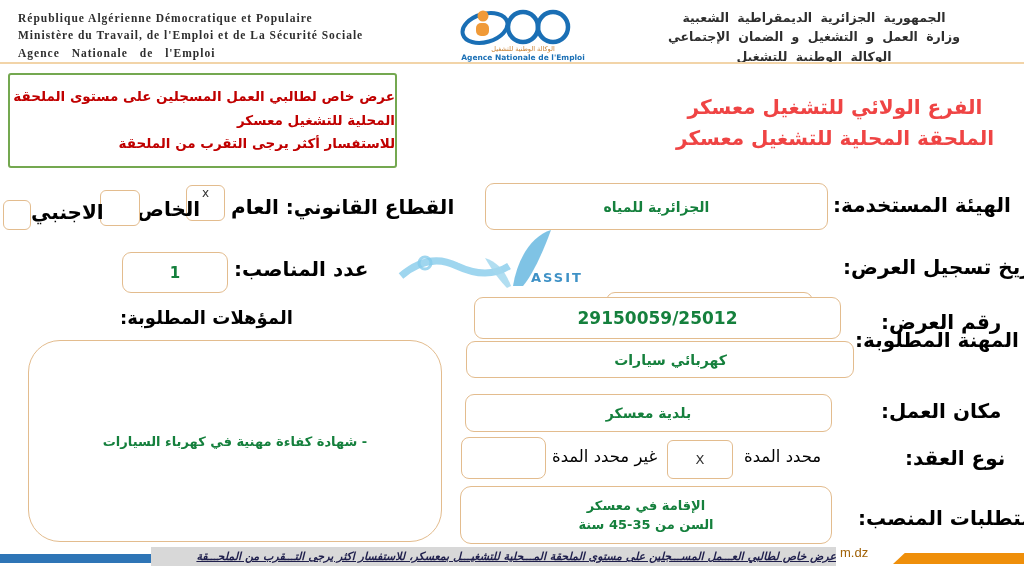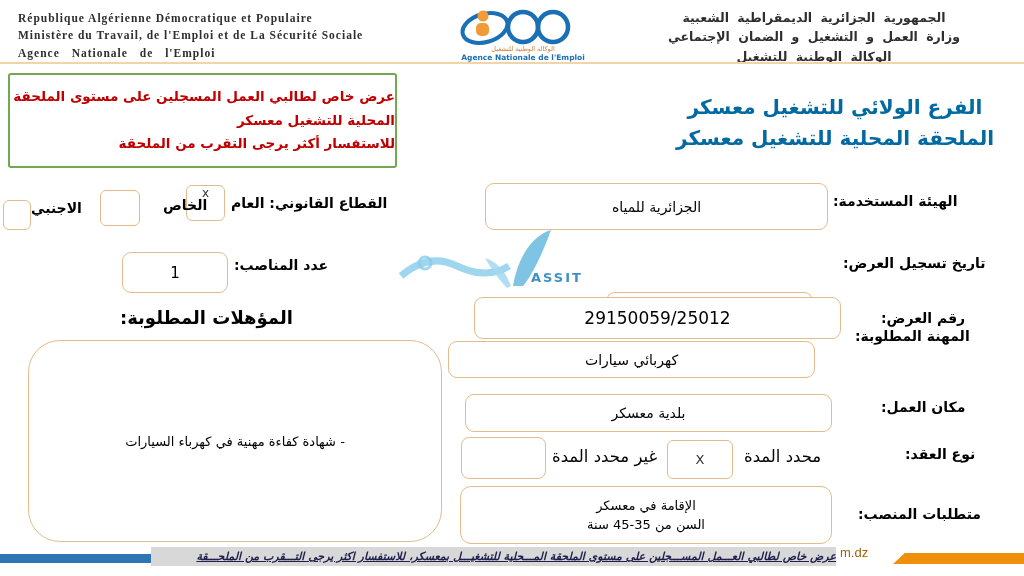--- a/index.html
+++ b/index.html
@@ -14,25 +14,25 @@
   .logo-wrap{position:absolute;left:443px;top:3px;width:160px;height:60px;}
   .rule{position:absolute;left:0;top:62px;width:1024px;height:2px;background:#f2d4a8;}
   
   .notice{position:absolute;left:8px;top:73px;width:385px;height:91px;border:2px solid #74a850;
           border-radius:3px;background:#fff;display:flex;flex-direction:column;justify-content:center;
           direction:rtl;text-align:right;color:#c00000;font-weight:bold;font-size:13.5px;line-height:1.75;}
   .title-box{position:absolute;left:400px;top:75px;width:238px;height:89px;background:#6d9bca;
              border:1px solid #e3bc8e;display:flex;align-items:center;justify-content:center;
              font-size:42px;font-weight:bold;color:#101built01;direction:rtl;word-spacing:16px;color:#111;}
   .branch{position:absolute;left:650px;top:92px;width:370px;direction:rtl;text-align:center;
-          font-weight:bold;font-size:20px;line-height:1.55;color:#0369a1;}
+          font-weight:bold;font-size:20px;line-height:1.55;color:#ef4444;}
   
-  .flabel{position:absolute;direction:rtl;white-space:nowrap;font-weight:bold;font-size:14px;color:#000;}
+  .flabel{position:absolute;direction:rtl;white-space:nowrap;font-weight:bold;font-size:20px;color:#000;}
   .fbox{position:absolute;border:1.6px solid #e3bc8e;border-radius:9px;background:#fff;
-        display:flex;align-items:center;justify-content:center;font-size:14px;direction:rtl;color:#000000;}
+        display:flex;align-items:center;justify-content:center;font-size:14px;direction:rtl;color:#15803d;font-weight:bold;}
   .chk{position:absolute;border:1.4px solid #e3bc8e;border-radius:6px;background:#fff;
        display:flex;align-items:flex-start;justify-content:center;font-size:12px;color:#333;}
   .plain{font-weight:normal;}
   .qualbox{border-radius:32px;}
   .twoline{flex-direction:column;line-height:1.5;font-size:13px;}
   
   .assit{position:absolute;left:395px;top:226px;width:212px;height:78px;opacity:.9;}
   .mdz{position:absolute;left:840px;top:545px;font-size:13px;color:#a16207;
        font-family:"Liberation Sans",sans-serif;}
   
@@ -88,21 +88,21 @@
   </div>
 
   <span class="flabel" style="left:833px;top:193px;">الهيئة المستخدمة:</span>
   <div class="fbox" style="left:485px;top:183px;width:341px;height:45px;">الجزائرية للمياه</div>
 
   <span class="flabel" style="left:231px;top:195px;">
     <span>القطاع القانوني:</span>
     <span>العام</span>
   </span>
   <div class="chk" style="left:186px;top:185px;width:37px;height:34px;">x</div>
-  <span class="flabel" style="left:148px;top:197px;padding-left:15px;">الخاص</span>
+  <span class="flabel" style="left:122px;top:197px;padding-left:15px;">الخاص</span>
   <div class="chk" style="left:100px;top:190px;width:38px;height:34px;"></div>
   <span class="flabel" style="left:31px;top:200px;">الاجنبي</span>
   <div class="chk" style="left:3px;top:200px;width:26px;height:28px;"></div>
 
   <span class="flabel" style="left:843px;top:255px;">تاريخ تسجيل العرض:</span>
   <div class="fbox" style="left:606px;top:248px;width:205px;height:41px;font-size:15px;margin-top:44px;">18/08/2025</div>
 
   <div class="assit">
     <svg width="212" height="78" viewBox="0 0 212 78">
       <path d="M6 50 Q34 26 62 40 Q92 54 114 40" fill="none" stroke="#79c6e8" stroke-width="7" opacity="0.8"></path>
@@ -113,21 +113,21 @@
     </svg>
   </div>
 
   <span class="flabel" style="left:234px;top:257px;">عدد المناصب:</span>
   <div class="fbox" style="left:122px;top:252px;width:104px;height:39px;font-size:15px;">1</div>
 
   <span class="flabel" style="left:881px;top:310px;">رقم العرض:</span>
   <div class="fbox" style="left:474px;top:297px;width:365px;height:40px;font-size:17px;">29150059/25012</div>
 
   <span class="flabel" style="left:855px;top:328px;">المهنة المطلوبة:</span>
-  <div class="fbox" style="left:448px;top:341px;width:365px;height:35px;">كهربائي سيارات</div>
+  <div class="fbox" style="left:466px;top:341px;width:365px;height:35px;padding-left:21px;">كهربائي سيارات</div>
 
   <span class="flabel" style="left:120px;top:307px;font-size:18px;">المؤهلات المطلوبة:</span>
   <div class="fbox qualbox" style="left:28px;top:340px;width:412px;height:200px;font-size:13px;">
     <span>- شهادة كفاءة مهنية في كهرباء السيارات</span>
   </div>
 
   <span class="flabel" style="left:881px;top:399px;">مكان العمل:</span>
   <div class="fbox" style="left:465px;top:394px;width:365px;height:36px;">بلدية معسكر</div>
 
   <span class="flabel" style="left:905px;top:446px;">نوع العقد:</span>

